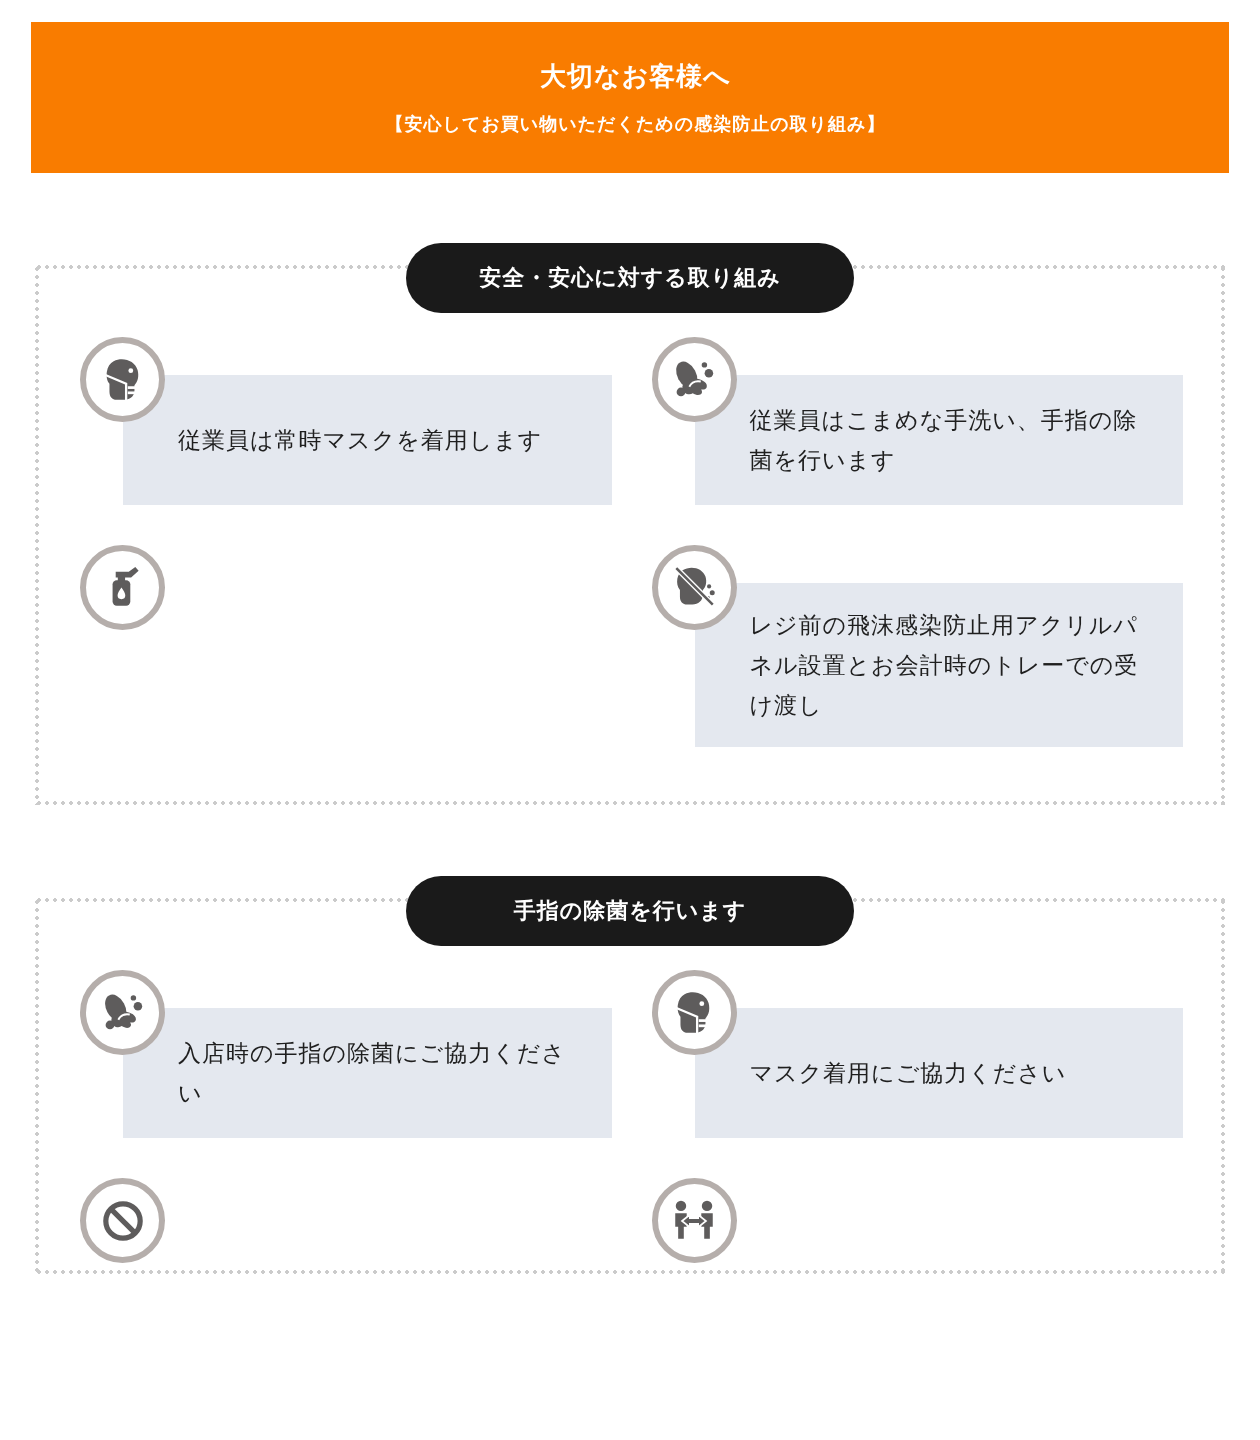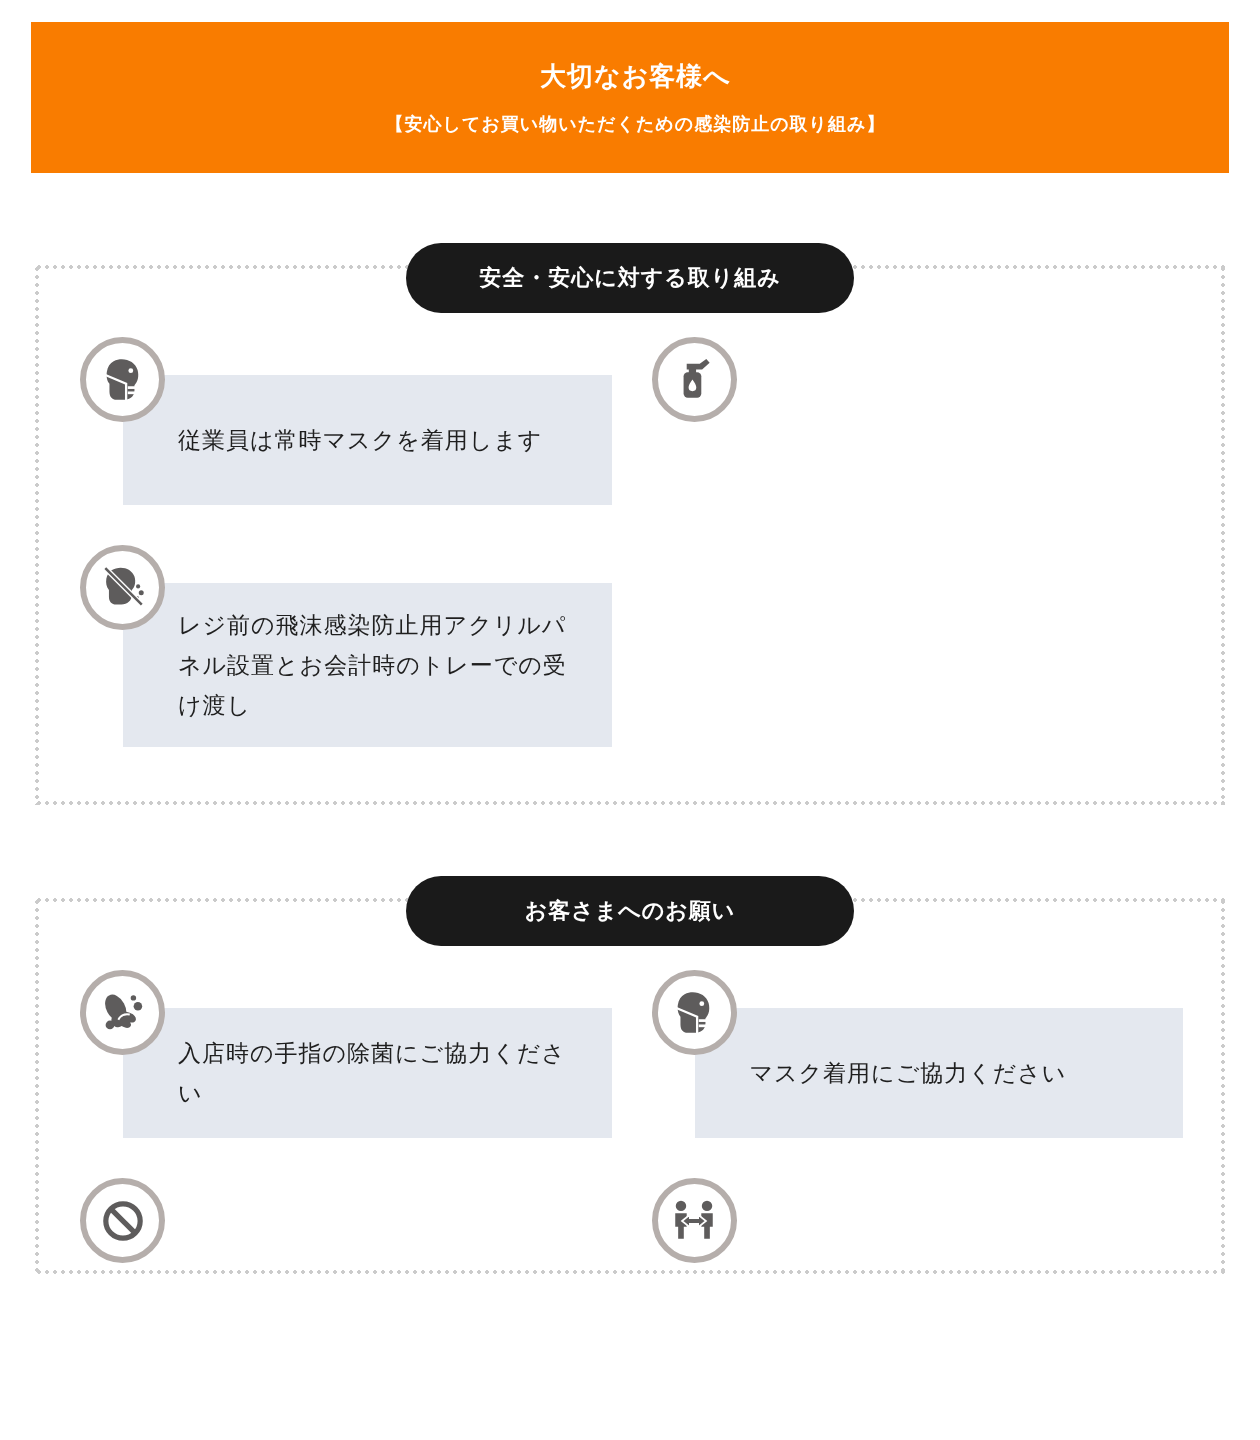--- a/index.html
+++ b/index.html
@@ -128,20 +128,35 @@
             <path stroke="#ffffff" stroke-width="2.2" fill="none" d="M6.5 19 L27 27.5 L27 43.5"></path>
             <rect fill="#ffffff" x="28.6" y="30" width="9.2" height="2.6"></rect>
             <rect fill="#ffffff" x="28.6" y="35" width="7" height="2.6"></rect>
           </svg>
         </div>
         <div class="card">
           <p>従業員は常時マスクを着用します</p>
         </div>
       </div>
 
+      <div class="item">
+        <div class="icon-circle">
+          <svg viewBox="0 0 48 48" aria-hidden="true">
+            <ellipse fill="#5E5C5C" cx="17" cy="19" rx="9" ry="13.5" transform="rotate(-28 17 19)"></ellipse>
+            <path fill="#5E5C5C" d="M13.5 28 C15.5 23.8 22 21.8 27 22.8 C33 24 37.3 27 36.2 31 C35.6 33.1 33 33.6 30.8 33 C32.4 35.1 31.8 37.6 29.3 38.2 C27.2 38.7 24.8 37.6 22.8 36.6 C20.8 38.2 17.3 38 15.3 36.2 C12.7 33.9 12.2 30.6 13.5 28 Z"></path>
+            <circle fill="#5E5C5C" cx="34" cy="9.5" r="2.6"></circle>
+            <circle fill="#5E5C5C" cx="38.3" cy="17.5" r="4.1"></circle>
+            <circle fill="#5E5C5C" cx="11.5" cy="35.5" r="4.2"></circle>
+            <path stroke="#ffffff" stroke-width="1.8" fill="none" d="M19.5 30.5 C21.5 26.3 26 24.6 30.5 25.4"></path>
+          </svg>
+        </div>
+        <div class="card">
+          <p>従業員はこまめな手洗い、手指の除菌を行います</p>
+        </div>
+      </div>
 
       <div class="item">
         <div class="icon-circle">
           <svg viewBox="0 0 48 48" aria-hidden="true">
             <rect fill="#5E5C5C" x="14" y="16.5" width="17" height="24.5" rx="4"></rect>
             <rect fill="#5E5C5C" x="19" y="11" width="7" height="7"></rect>
             <path fill="#5E5C5C" d="M17 8.5 L29.5 8.5 L35.8 3.8 L39 7.5 L31.8 13.8 L17 13.8 Z"></path>
             <path fill="#ffffff" d="M22.5 23.5 C24.6 26.7 26.2 28.9 26.2 31 A3.7 3.7 0 0 1 18.8 31 C18.8 28.9 20.4 26.7 22.5 23.5 Z"></path>
           </svg>
         </div>
@@ -160,21 +175,21 @@
         </div>
         <div class="card">
           <p>レジ前の飛沫感染防止用アクリルパネル設置とお会計時のトレーでの受け渡し</p>
         </div>
       </div>
 
     </div>
   </section>
 
   <section class="panel">
-    <div class="badge">お客さまへのお願い</div>
+    <div class="badge">手指の除菌を行います</div>
     <div class="grid">
 
       <div class="item">
         <div class="icon-circle">
           <svg viewBox="0 0 48 48" aria-hidden="true">
             <ellipse fill="#5E5C5C" cx="17" cy="19" rx="9" ry="13.5" transform="rotate(-28 17 19)"></ellipse>
             <path fill="#5E5C5C" d="M13.5 28 C15.5 23.8 22 21.8 27 22.8 C33 24 37.3 27 36.2 31 C35.6 33.1 33 33.6 30.8 33 C32.4 35.1 31.8 37.6 29.3 38.2 C27.2 38.7 24.8 37.6 22.8 36.6 C20.8 38.2 17.3 38 15.3 36.2 C12.7 33.9 12.2 30.6 13.5 28 Z"></path>
             <circle fill="#5E5C5C" cx="34" cy="9.5" r="2.6"></circle>
             <circle fill="#5E5C5C" cx="38.3" cy="17.5" r="4.1"></circle>
             <circle fill="#5E5C5C" cx="11.5" cy="35.5" r="4.2"></circle>

